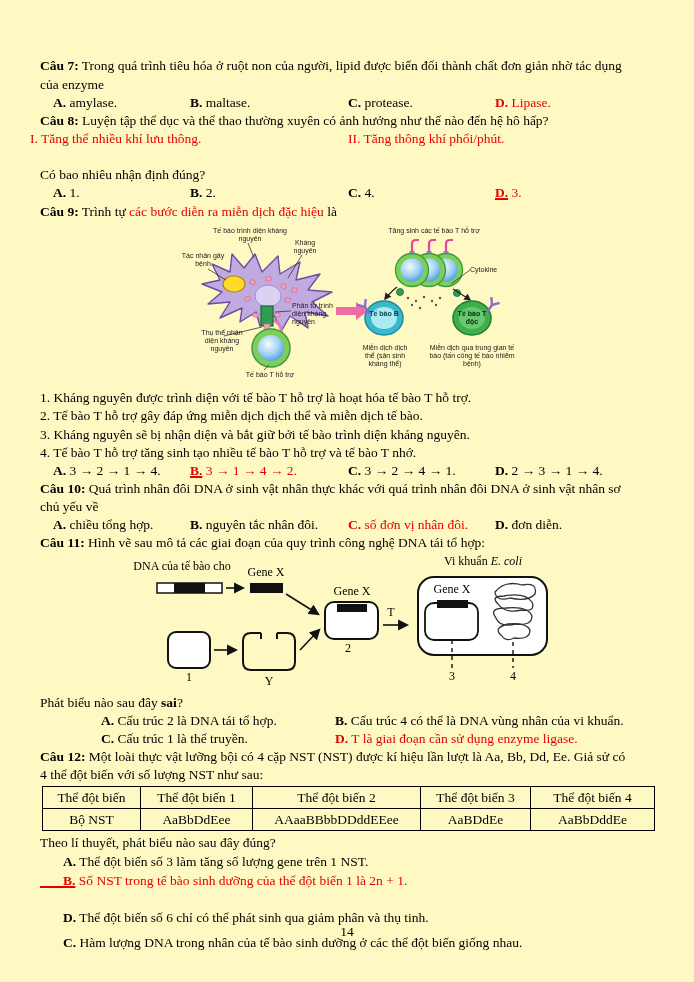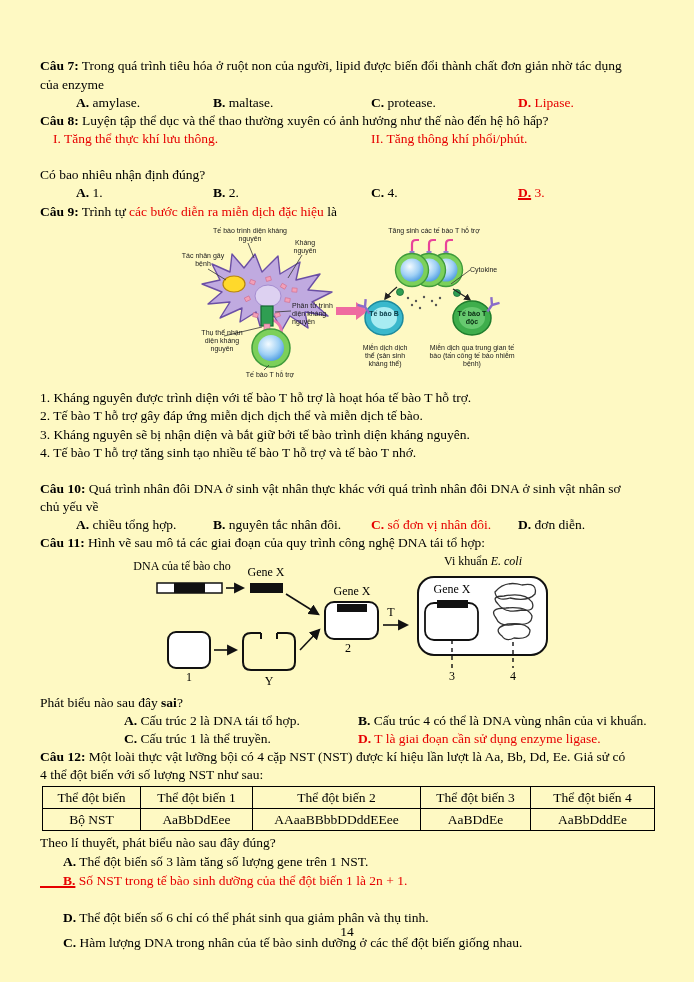--- a/index.html
+++ b/index.html
@@ -2,21 +2,21 @@
 <html><head>
 <meta charset="utf-8">
 <style>
   html,body{margin:0;padding:0;background:#fff;}
   .page{position:relative;width:694px;height:982px;background:#fef9c3;overflow:hidden;
         font-family:"Liberation Serif","DejaVu Serif",serif;font-size:13.5px;color:#000;}
   .line{position:absolute;left:40px;width:614px;line-height:18px;white-space:nowrap;}
   .b{font-weight:bold;}
   .red{color:#e60000;}
   .u{text-decoration:underline;text-decoration-thickness:1.5px;}
-  .optrow{position:absolute;left:53px;width:614px;height:18px;line-height:18px;white-space:nowrap;font-family:Liberation Serif, serif;}
+  .optrow{position:absolute;left:30px;width:614px;height:18px;line-height:18px;white-space:nowrap;font-family:Liberation Serif, serif;}
   .optrow .o1{position:absolute;left:23px;}
   .optrow .o2{position:absolute;left:160px;}
   .optrow .o3{position:absolute;left:318px;}
   .optrow .o4{position:absolute;left:465px;}
   .optrow .oA{position:absolute;left:23px;margin-left:48px;}
   .optrow .oB{position:absolute;left:305px;}
   .indent{padding-left:23px;}
   
   .imm{position:absolute;left:150px;top:224px;width:430px;height:160px;}
   .imm svg{position:absolute;left:0;top:0;}
@@ -47,21 +47,21 @@
   <div class="line" style="top:76px">của enzyme</div>
   <div class="optrow" style="top:94px">
     <span class="o1"><span class="b">A.</span><span> amylase.</span></span>
     <span class="o2"><span class="b">B.</span><span> maltase.</span></span>
     <span class="o3"><span class="b">C.</span><span> protease.</span></span>
     <span class="o4 red"><span class="b">D.</span><span> Lipase.</span></span>
   </div>
 
   <div class="line" style="top:112px"><span class="b">Câu 8:</span><span> Luyện tập thể dục và thể thao thường xuyên có ảnh hưởng như thế nào đến hệ hô hấp?</span></div>
   <div class="optrow" style="top:130px">
-    <span class="red" style="position:absolute;left:0">I. Tăng thể thực khí lưu thông.</span>
+    <span class="red" style="position:absolute;left:0">I. Tăng thể nhiều khí lưu thông.</span>
     <span class="red o3">II. Tăng thông khí phổi/phút.</span>
   </div>
   <div class="line" style="top:166px">Có bao nhiêu nhận định đúng?</div>
   <div class="optrow" style="top:184px">
     <span class="o1"><span class="b">A.</span><span> 1.</span></span>
     <span class="o2"><span class="b">B.</span><span> 2.</span></span>
     <span class="o3"><span class="b">C.</span><span> 4.</span></span>
     <span class="o4 red"><span class="b u">D.</span><span> 3.</span></span>
   </div>
 
@@ -169,20 +169,26 @@
     <div class="celltxt" style="left:216px;top:86px;width:36px;color:#083a46">Tế bào B</div>
     <div class="celltxt" style="left:304px;top:86px;width:36px">Tế bào T độc</div>
     <div class="dlabel" style="left:208px;top:120px;width:54px">Miễn dịch dịch thể (sản sinh kháng thể)</div>
     <div class="dlabel" style="left:276px;top:120px;width:92px">Miễn dịch qua trung gian tế bào (tấn công tế bào nhiễm bệnh)</div>
   </div>
 
   <div class="line" style="top:389px">1. Kháng nguyên được trình diện với tế bào T hỗ trợ là hoạt hóa tế bào T hỗ trợ.</div>
   <div class="line" style="top:407px">2. Tế bào T hỗ trợ gây đáp ứng miễn dịch dịch thể và miễn dịch tế bào.</div>
   <div class="line" style="top:426px">3. Kháng nguyên sẽ bị nhận diện và bắt giữ bởi tế bào trình diện kháng nguyên.</div>
   <div class="line" style="top:444px">4. Tế bào T hỗ trợ tăng sinh tạo nhiều tế bào T hỗ trợ và tế bào T nhớ.</div>
+  <div class="optrow" style="top:462px">
+    <span class="o1"><span class="b">A.</span><span> 3 → 2 → 1 → 4.</span></span>
+    <span class="o2 red"><span class="b u">B.</span><span> 3 → 1 → 4 → 2.</span></span>
+    <span class="o3"><span class="b">C.</span><span> 3 → 2 → 4 → 1.</span></span>
+    <span class="o4"><span class="b">D.</span><span> 2 → 3 → 1 → 4.</span></span>
+  </div>
 
   <div class="line" style="top:480px"><span class="b">Câu 10:</span><span> Quá trình nhân đôi DNA ở sinh vật nhân thực khác với quá trình nhân đôi DNA ở sinh vật nhân sơ</span></div>
   <div class="line" style="top:498px">chủ yếu về</div>
   <div class="optrow" style="top:516px">
     <span class="o1"><span class="b">A.</span><span> chiều tổng hợp.</span></span>
     <span class="o2"><span class="b">B.</span><span> nguyên tắc nhân đôi.</span></span>
     <span class="o3 red"><span class="b">C.</span><span> số đơn vị nhân đôi.</span></span>
     <span class="o4"><span class="b">D.</span><span> đơn diễn.</span></span>
   </div>
 

